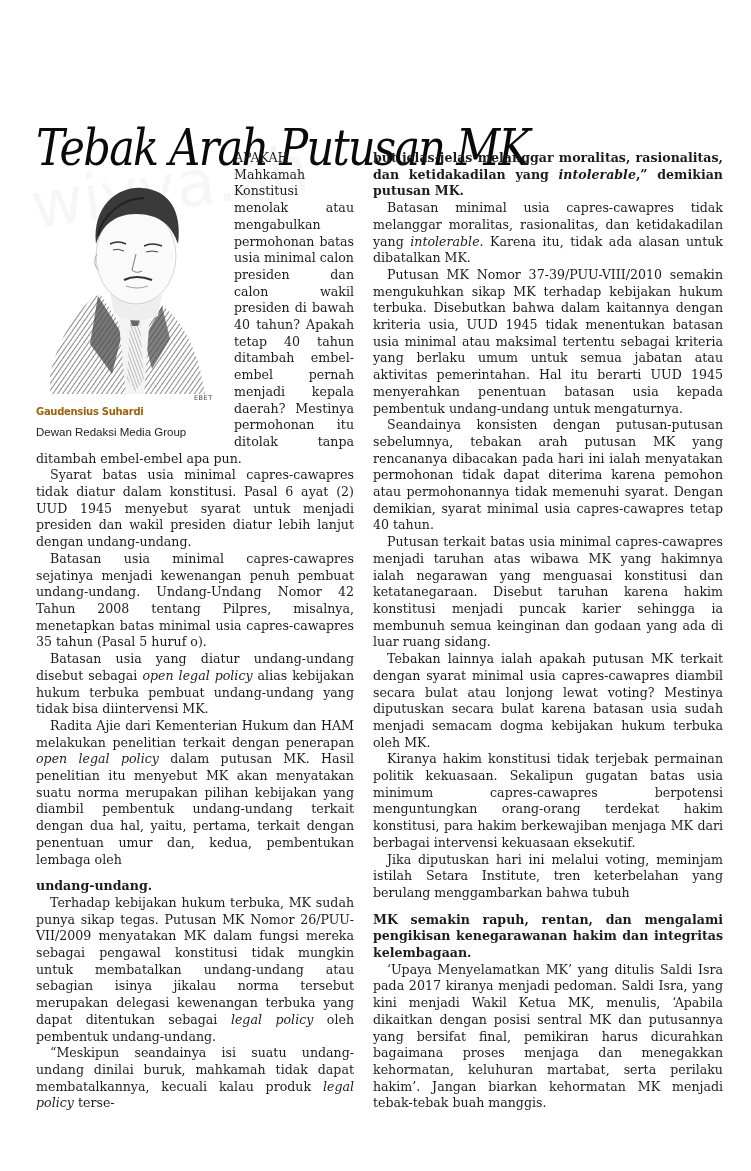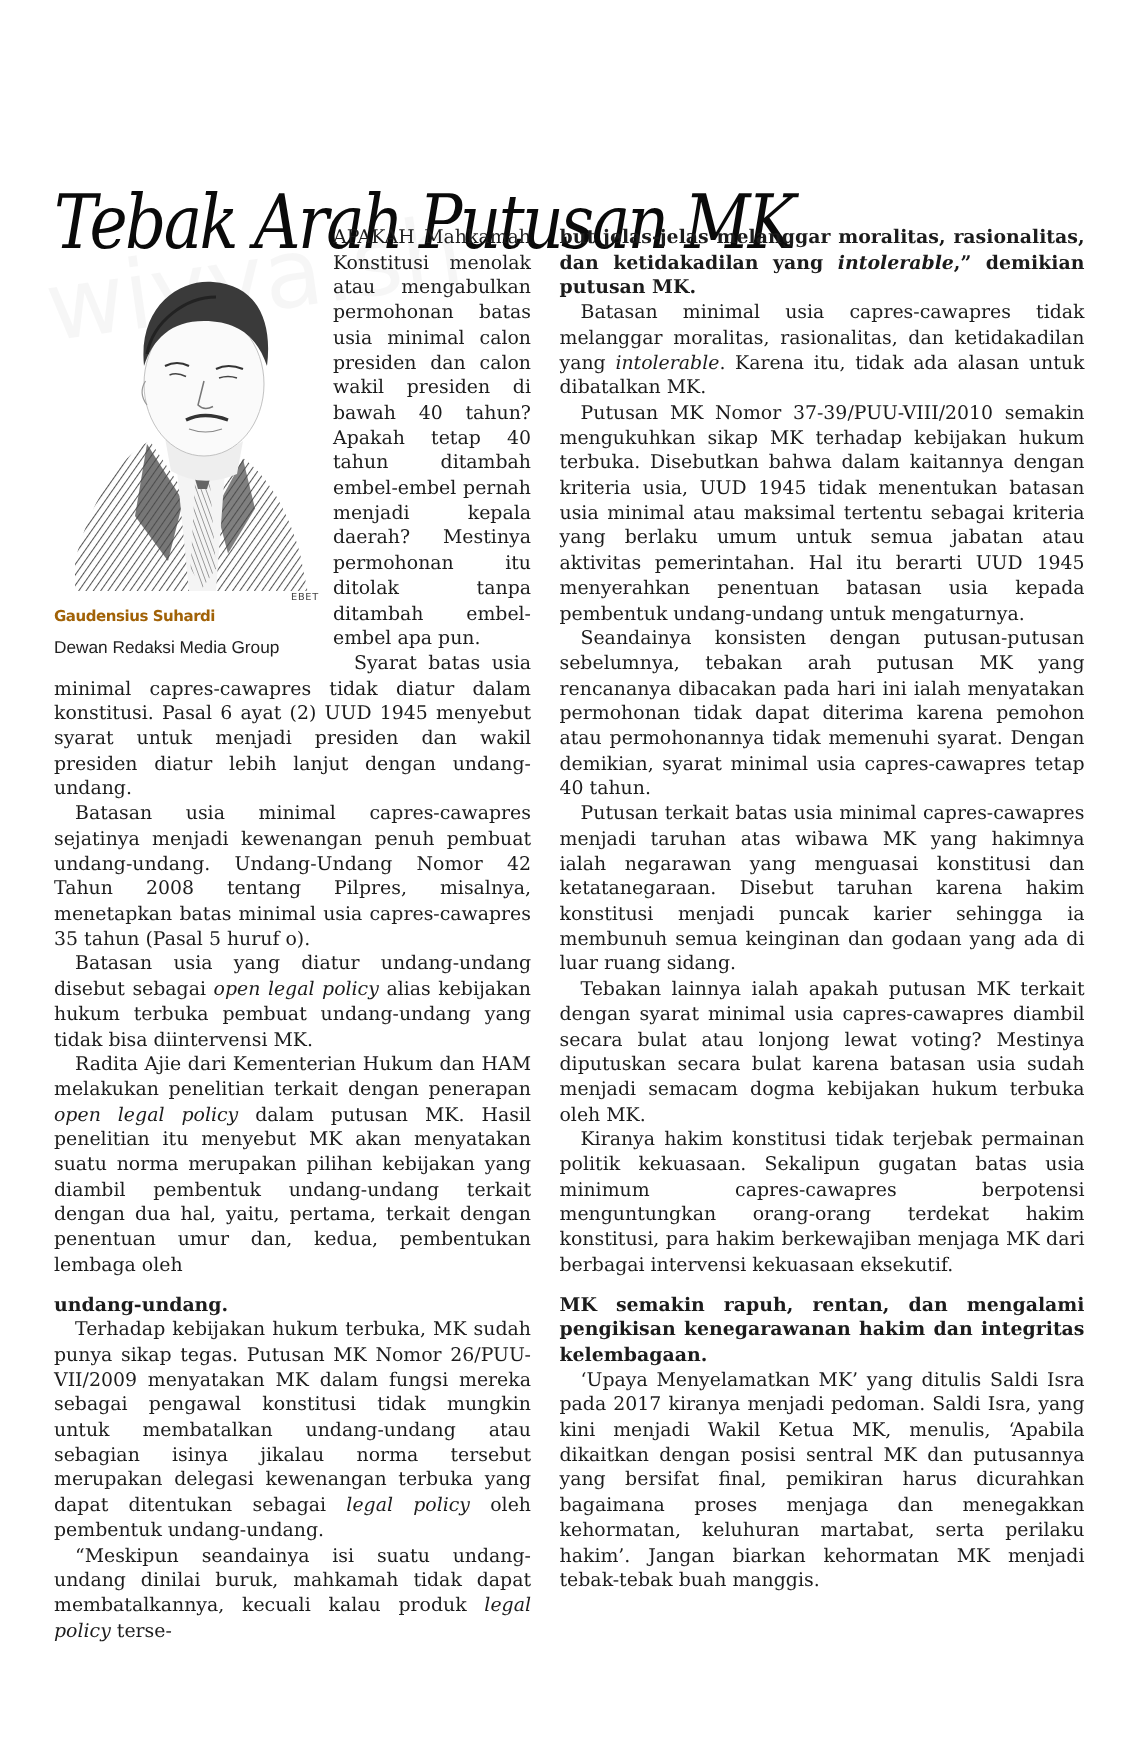--- a/index.html
+++ b/index.html
@@ -16,21 +16,21 @@
     font-family: "DejaVu Serif", serif; font-size: 12.6px; line-height: 16.7px;
     text-align: justify; color: #1c1c1c;
   }
   .col-left { left: 36px; width: 318px; }
   .col-right { left: 373px; width: 350px; }
   .col p { margin: 0; text-indent: 14px; hyphens: auto; }
   .col p.first { text-indent: 0; }
   .col p.no-indent { text-indent: 0; font-weight: bold; }
   .col em { font-style: italic; }
   .portrait-wrap {
-    float: left; width: 178px; height: 288px; margin-right: 8px; margin-top: 2px; position: relative;
+    float: left; width: 178px; height: 288px; margin-right: 20px; margin-top: 2px; position: relative;
   }
   .portrait {
     position: absolute; left: 4px; top: 22px; width: 170px; height: 220px;
   }
   .credit {
     position: absolute; left: 158px; top: 238px; font-family: "DejaVu Sans", sans-serif;
     font-size: 6.5px; color: #444; letter-spacing: 0.5px;
   }
   .author-name {
     position: absolute; left: 0; top: 252px; font-family: "DejaVu Sans", sans-serif;
@@ -109,18 +109,19 @@
   </div>
 
   <div class="col col-right">
     <p class="no-indent"><span>but jelas-jelas melanggar moralitas, rasionalitas, dan ketidakadilan yang </span><em>intolerable</em><span>,” demikian putusan MK.</span></p>
     <p><span>Batasan minimal usia capres-cawapres tidak melanggar moralitas, rasionalitas, dan ketidakadilan yang </span><em>intolerable</em><span>. Karena itu, tidak ada alasan untuk dibatalkan MK.</span></p>
     <p><span>Putusan MK Nomor 37-39/PUU-VIII/2010 semakin mengukuhkan sikap MK terhadap kebijakan hukum terbuka. Disebutkan bahwa dalam kaitannya dengan kriteria usia, UUD 1945 tidak menentukan batasan usia minimal atau maksimal tertentu sebagai kriteria yang berlaku umum untuk semua jabatan atau aktivitas pemerintahan. Hal itu berarti UUD 1945 menyerahkan penentuan batasan usia kepada pembentuk undang-undang untuk mengaturnya.</span></p>
     <p><span>Seandainya konsisten dengan putusan-putusan sebelumnya, tebakan arah putusan MK yang rencananya dibacakan pada hari ini ialah menyatakan permohonan tidak dapat diterima karena pemohon atau permohonannya tidak memenuhi syarat. Dengan demikian, syarat minimal usia capres-cawapres tetap 40 tahun.</span></p>
     <p><span>Putusan terkait batas usia minimal capres-cawapres menjadi taruhan atas wibawa MK yang hakimnya ialah negarawan yang menguasai konstitusi dan ketatanegaraan. Disebut taruhan karena hakim konstitusi menjadi puncak karier sehingga ia membunuh semua keinginan dan godaan yang ada di luar ruang sidang.</span></p>
     <p><span>Tebakan lainnya ialah apakah putusan MK terkait dengan syarat minimal usia capres-cawapres diambil secara bulat atau lonjong lewat voting? Mestinya diputuskan secara bulat karena batasan usia sudah menjadi semacam dogma kebijakan hukum terbuka oleh MK.</span></p>
     <p><span>Kiranya hakim konstitusi tidak terjebak permainan politik kekuasaan. Sekalipun gugatan batas usia minimum capres-cawapres berpotensi menguntungkan orang-orang terdekat hakim konstitusi, para hakim berkewajiban menjaga MK dari berbagai intervensi kekuasaan eksekutif.</span></p>
+    <p><span>Jika diputuskan hari ini melalui voting, meminjam istilah Setara Institute, tren keterbelahan yang berulang menggambarkan bahwa tubuh</span></p>
     <div class="gap"></div>
     <p class="no-indent"><span>MK semakin rapuh, rentan, dan mengalami pengikisan kenegarawanan hakim dan integritas kelembagaan.</span></p>
     <p><span>‘Upaya Menyelamatkan MK’ yang ditulis Saldi Isra pada 2017 kiranya menjadi pedoman. Saldi Isra, yang kini menjadi Wakil Ketua MK, menulis, ‘Apabila dikaitkan dengan posisi sentral MK dan putusannya yang bersifat final, pemikiran harus dicurahkan bagaimana proses menjaga dan menegakkan kehormatan, keluhuran martabat, serta perilaku hakim’. Jangan biarkan kehormatan MK menjadi tebak-tebak buah manggis.</span></p>
   </div>
 
 </div>
 
 </body></html>

